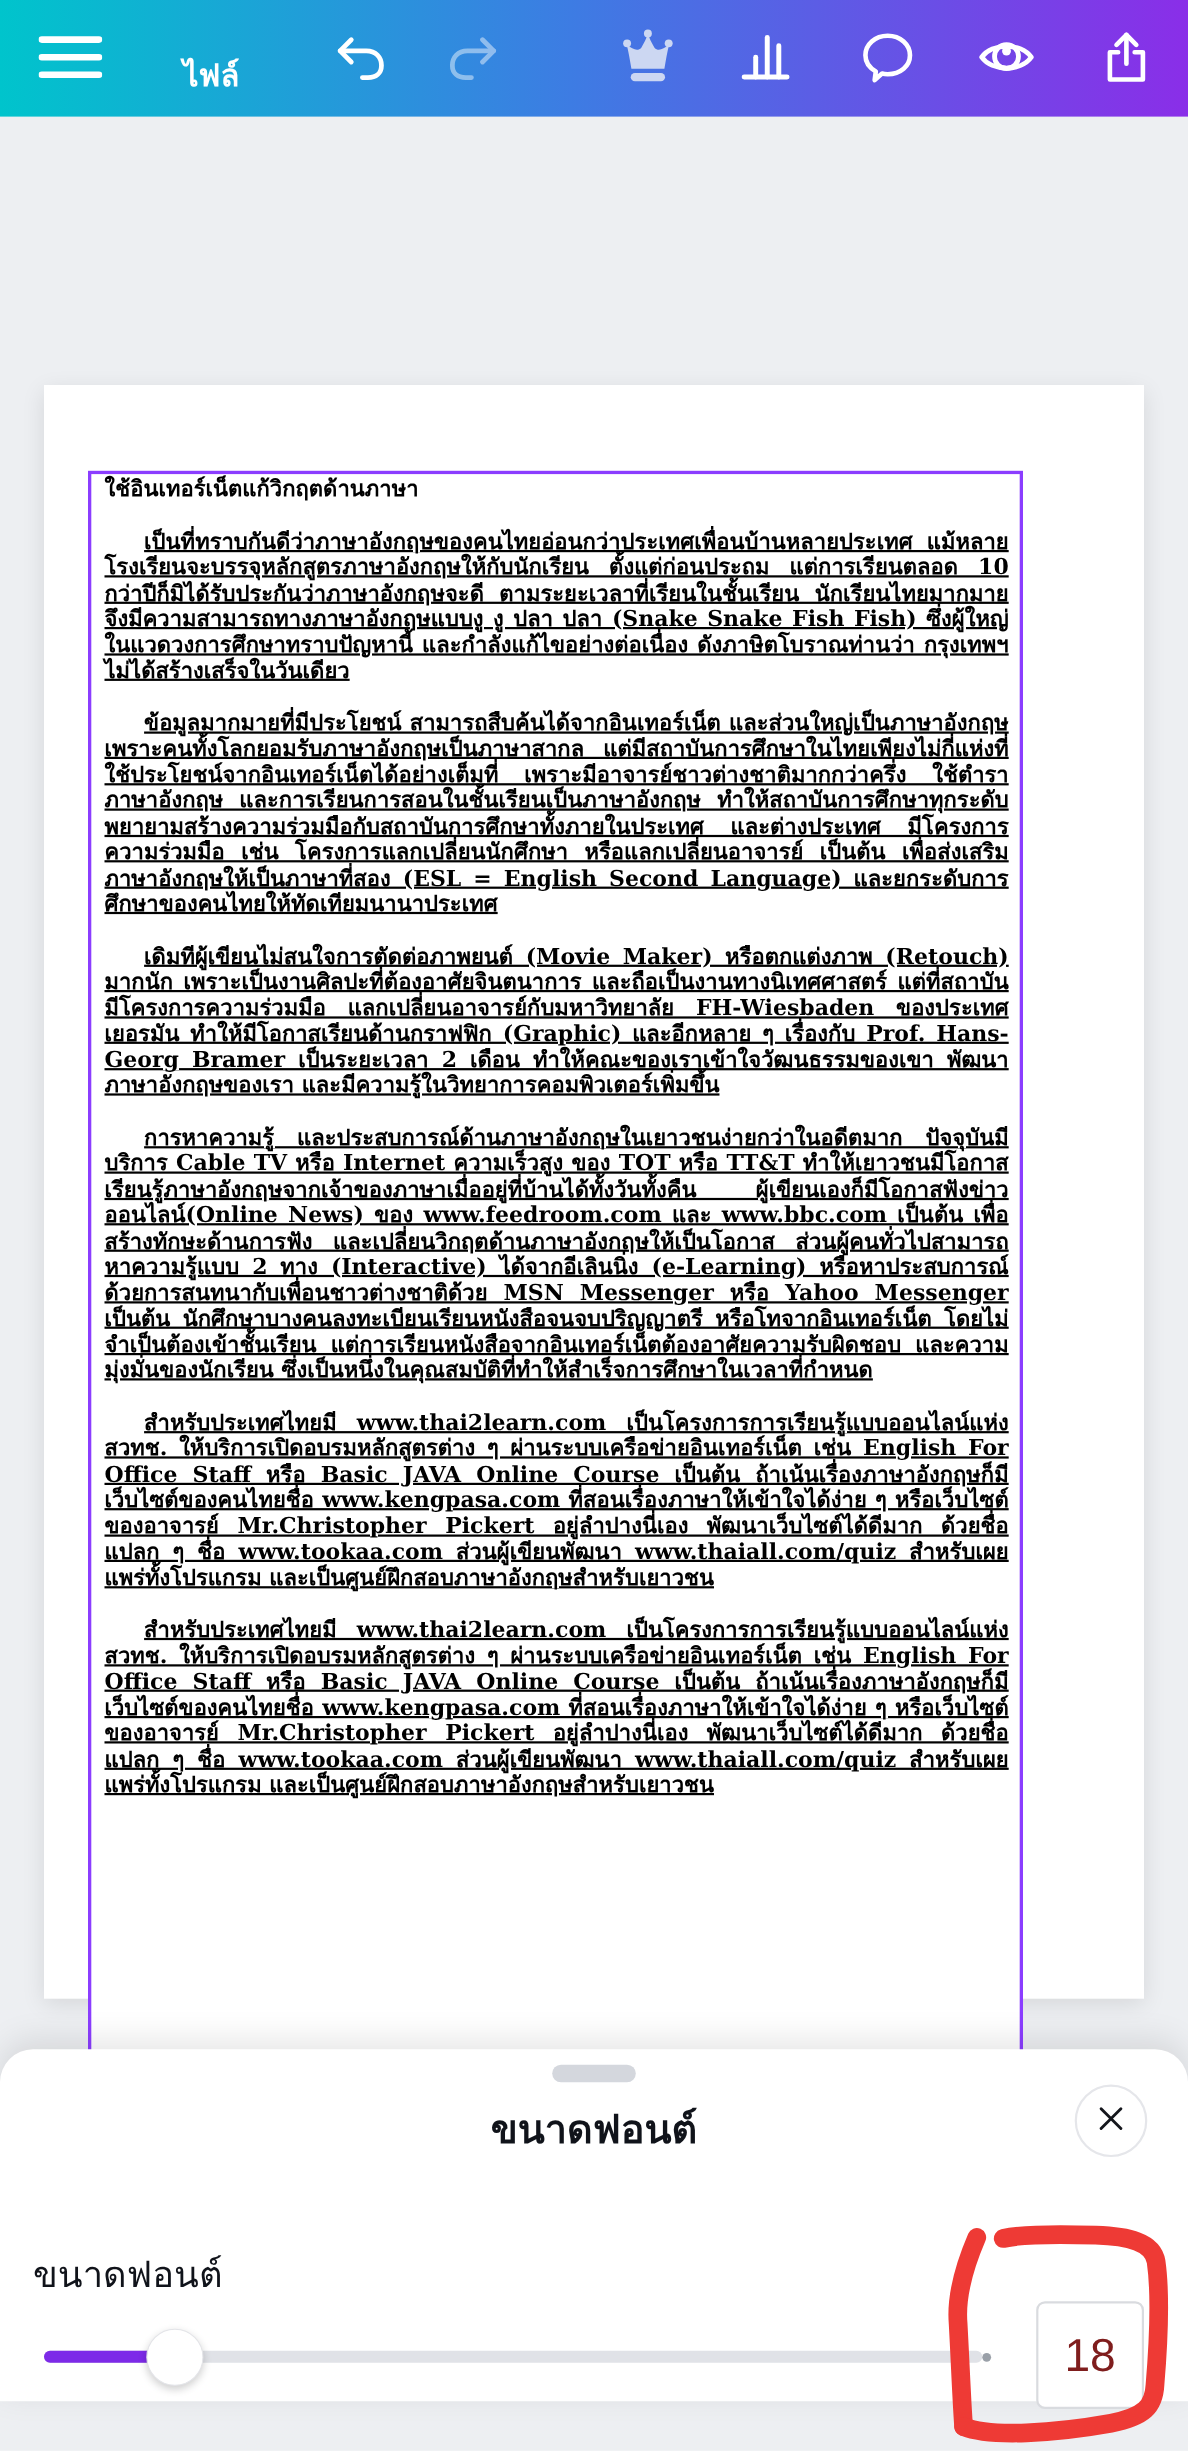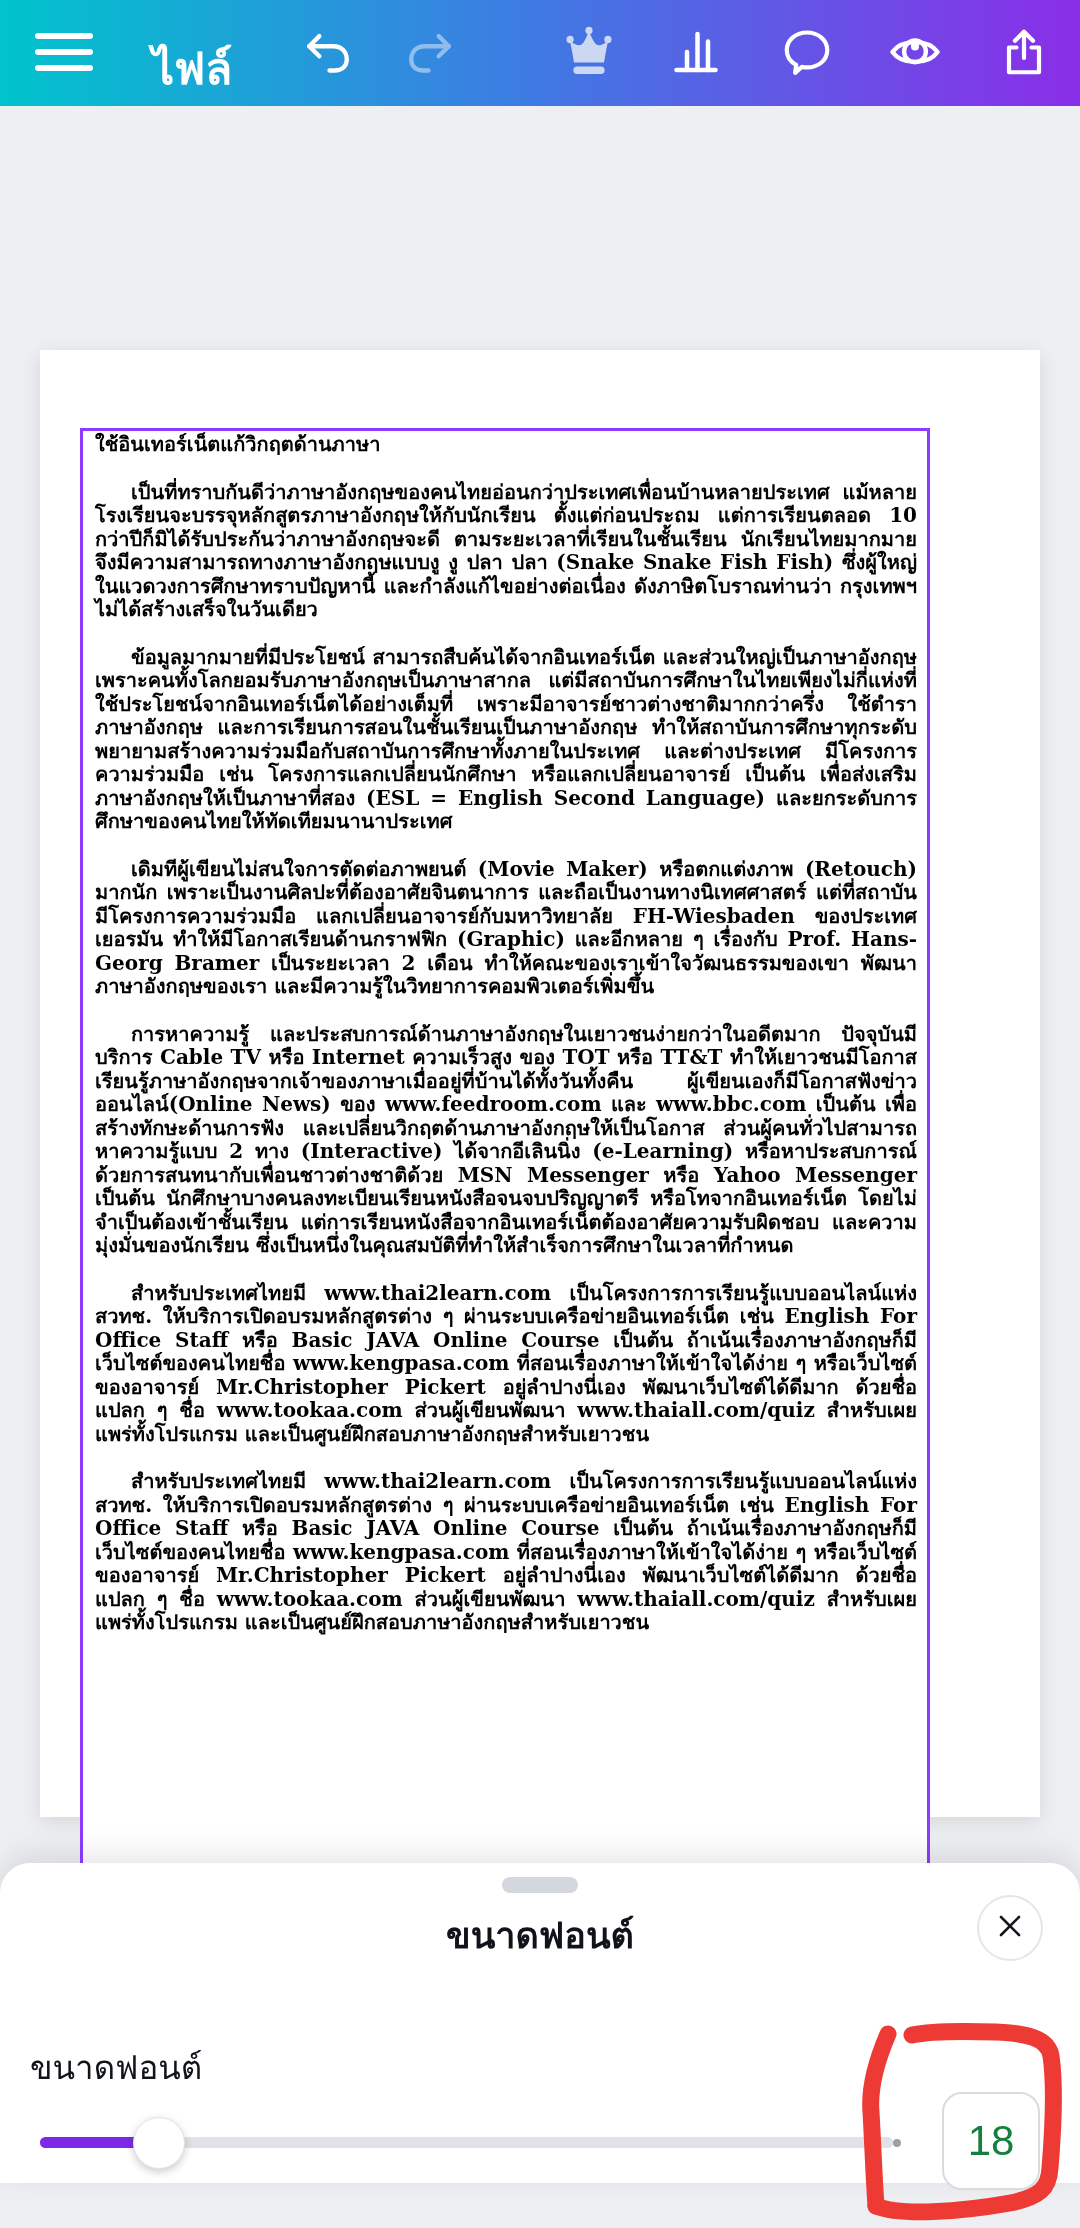--- a/index.html
+++ b/index.html
@@ -24,42 +24,42 @@
     background:linear-gradient(90deg,var(--toolbar-gradient-start) 0%,var(--toolbar-gradient-mid) 48%,var(--toolbar-gradient-end) 100%);
     z-index:5;
   }
   .tb-item{
     position:absolute;top:20px;width:64px;height:64px;
     display:flex;align-items:center;justify-content:center;
   }
   .tb-label{
     position:absolute;top:0;height:136px;display:flex;align-items:center;
     transform:translateX(-50%);
-    color:#fff;font-size:44px;font-weight:700;
+    color:#fff;font-size:28px;font-weight:700;
   }
   .tb-item svg{display:block;}
 
   
   .canvas{position:absolute;left:0;top:106px;width:1080px;height:1757px;background:var(--canvas-bg);}
   .page{
     position:absolute;left:40px;top:244px;width:1000px;height:1467px;
     background:#fff;box-shadow:0 5px 20px rgba(0,0,0,.10);
   }
   .textbox{
     position:absolute;left:80px;top:322px;width:850px;height:1473px;
     border:3px solid var(--selection-border);
     padding:2px 10px 2px 12px;overflow:hidden;background:#fff;
   }
   .doc-text{
     font-family:"DejaVu Serif","Liberation Serif",serif;
     font-weight:700;color:#000;font-size:20px;line-height:23.5px;
     text-align:justify;
   }
   .doc-heading{font-size:20px;margin:0;}
-  .doc-para{margin:24px 0 0;text-indent:36px;}
+  .doc-para{margin:24px 0 0;text-indent:36px;text-decoration:underline;}
 
   
   .sheet{
     position:absolute;left:0;top:1863px;width:1080px;height:320px;
     background:#fff;border-radius:30px 30px 0 0;
     box-shadow:0 -8px 30px rgba(0,0,0,.10);z-index:10;
   }
   .sheet-handle{
     position:absolute;left:50%;transform:translateX(-50%);top:14px;
     width:76px;height:16px;border-radius:8px;background:#d4d7dd;
@@ -86,23 +86,23 @@
     position:absolute;top:254px;width:52px;height:52px;border-radius:50%;
     background:#fff;border:1px solid #e3e4e8;
     box-shadow:0 3px 8px rgba(0,0,0,.20);cursor:pointer;
   }
   .tick-dot{
     position:absolute;left:893px;top:276px;width:8px;height:8px;
     border-radius:50%;background:#9aa0a8;
   }
   .value-box{
     position:absolute;left:942px;top:229px;width:98px;height:98px;
-    border-radius:20px;border:2px solid #d9dbdf;background:#fff;
+    border-radius:8px;border:2px solid #d9dbdf;background:#fff;
     display:flex;align-items:center;justify-content:center;
-    font-size:42px;color:#15803d;
+    font-size:42px;color:#7f1d1d;
   }
   .marker-overlay{
     position:absolute;left:830px;top:2000px;width:250px;height:230px;
     z-index:60;pointer-events:none;
   }
 </style>
 </head>
 <body>
 
 <header class="topbar">

